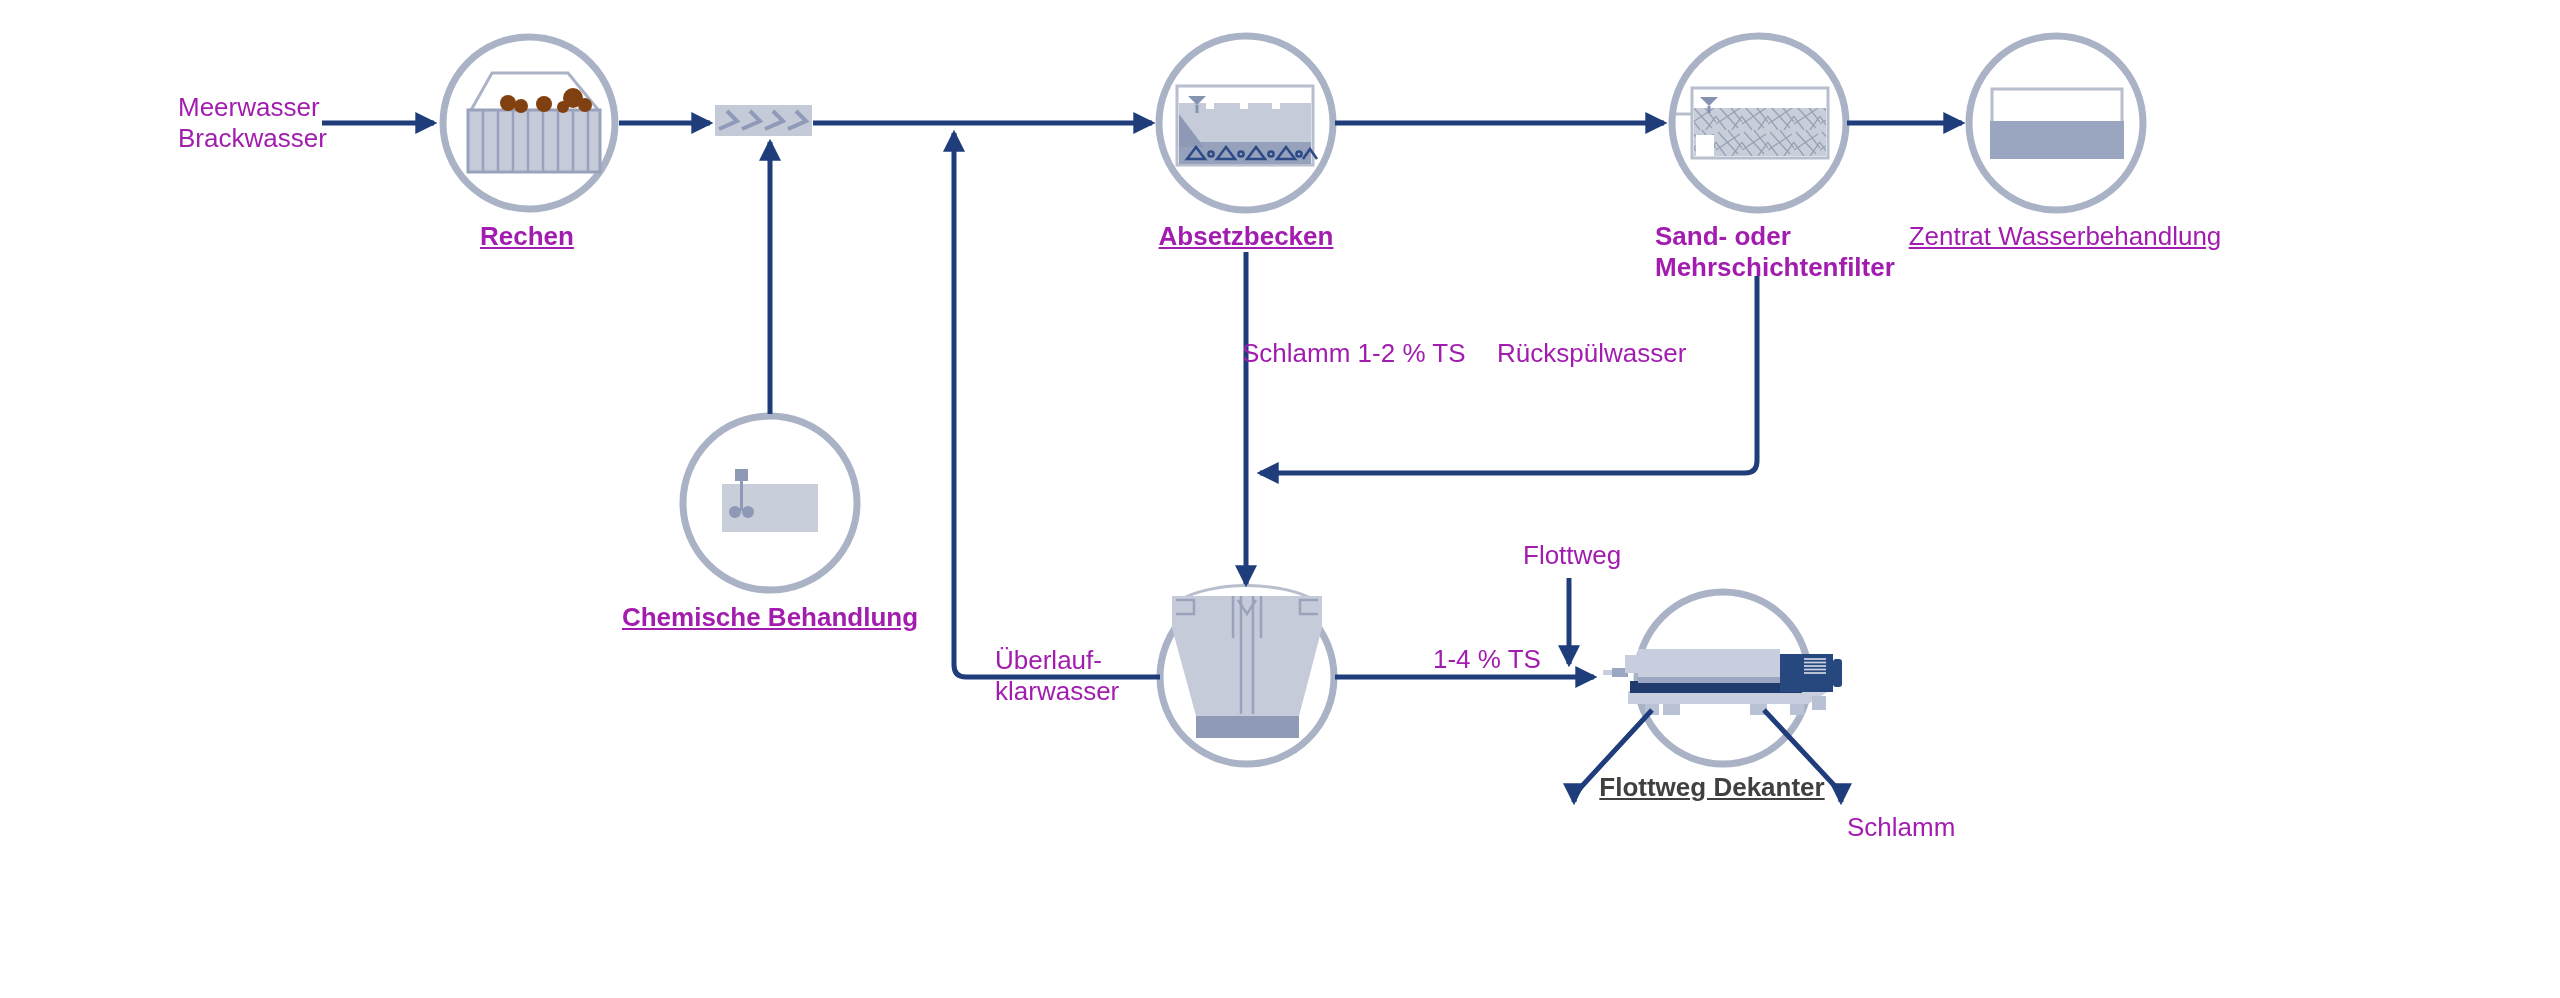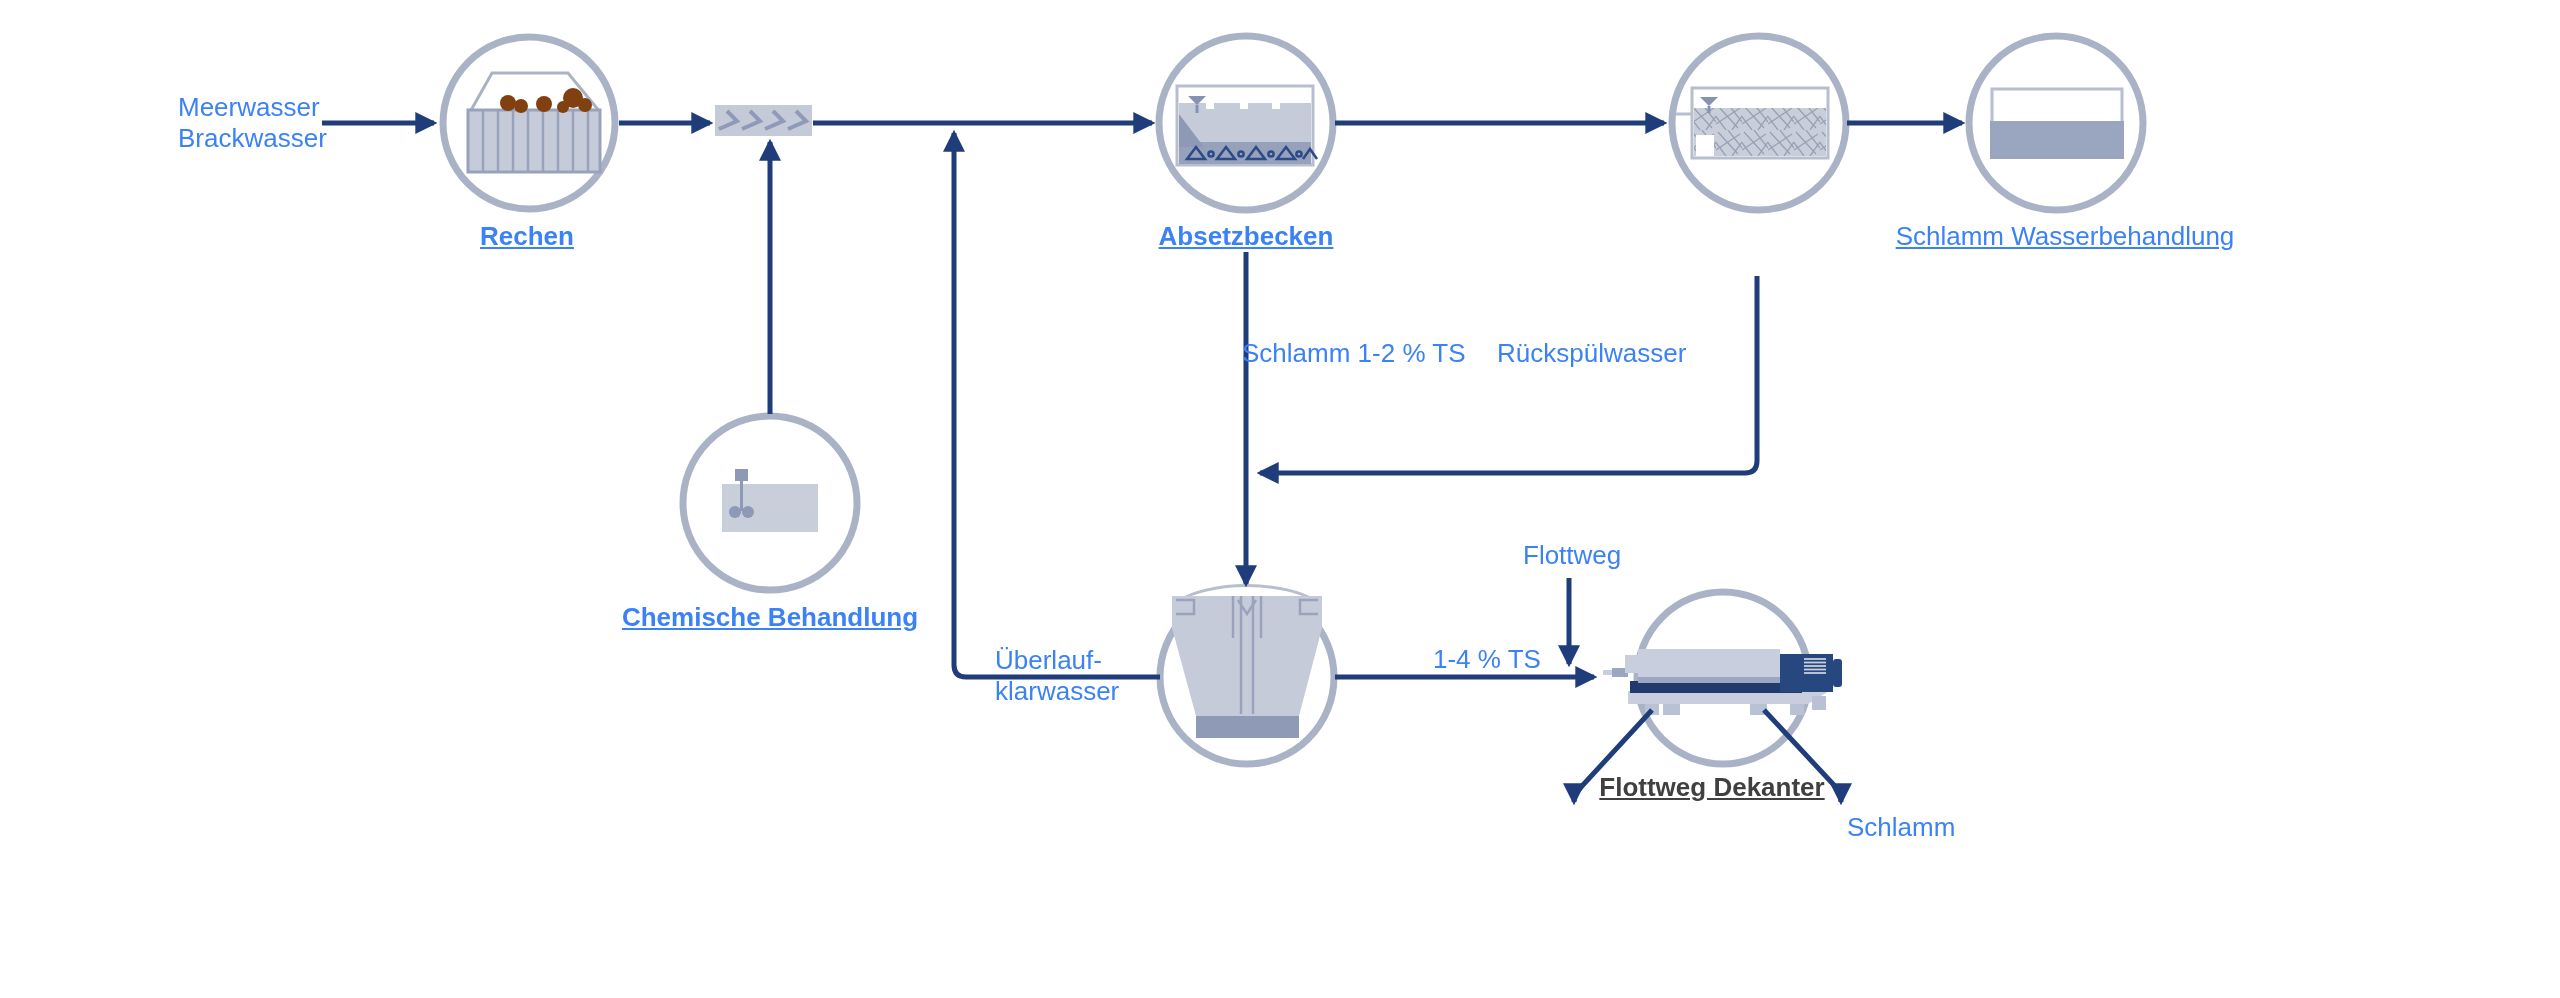--- a/index.html
+++ b/index.html
@@ -1,19 +1,19 @@
 <!DOCTYPE html>
 <html><head>
 <meta charset="utf-8">
 <style>
   html,body{margin:0;padding:0;background:#ffffff;}
   #stage{position:relative;width:2560px;height:998px;background:#ffffff;overflow:hidden;
          font-family:"Liberation Sans","DejaVu Sans",sans-serif;color:#3c3c3b;}
   #flow-svg{position:absolute;left:0;top:0;}
-  .lbl{position:absolute;font-size:26px;line-height:31px;color:#3b82f6;white-space:nowrap;}
+  .lbl{position:absolute;font-size:26px;line-height:31px;color:#a21caf;white-space:nowrap;}
   .lbl span{display:block;}
   .bold{font-weight:700;}
   .center{text-align:center;transform:translateX(-50%);text-decoration:underline;}
   .brand{color:#404040;font-weight:700;}
 </style>
 </head>
 <body>
 
 <div id="stage">
 
@@ -177,22 +177,26 @@
   <span>Meerwasser</span>
   <span>Brackwasser</span>
 </div>
 
 <div class="lbl bold center" style="left:527px;top:221px;">Rechen</div>
 
 <div class="lbl bold center" style="left:770px;top:602px;">Chemische Behandlung</div>
 
 <div class="lbl bold center" style="left:1246px;top:221px;">Absetzbecken</div>
 
-
-<div class="lbl center" style="left:2065px;top:221px;">Schlamm Wasserbehandlung</div>
+<div class="lbl bold" style="left:1655px;top:221px;">
+  <span>Sand- oder</span>
+  <span>Mehrschichtenfilter</span>
+</div>
+
+<div class="lbl center" style="left:2065px;top:221px;">Zentrat Wasserbehandlung</div>
 
 <div class="lbl" style="left:1242px;top:338px;">Schlamm 1-2 % TS</div>
 
 <div class="lbl" style="left:1497px;top:338px;">Rückspülwasser</div>
 
 <div class="lbl" style="left:995px;top:645px;">
   <span>Überlauf-</span>
   <span>klarwasser</span>
 </div>
 

